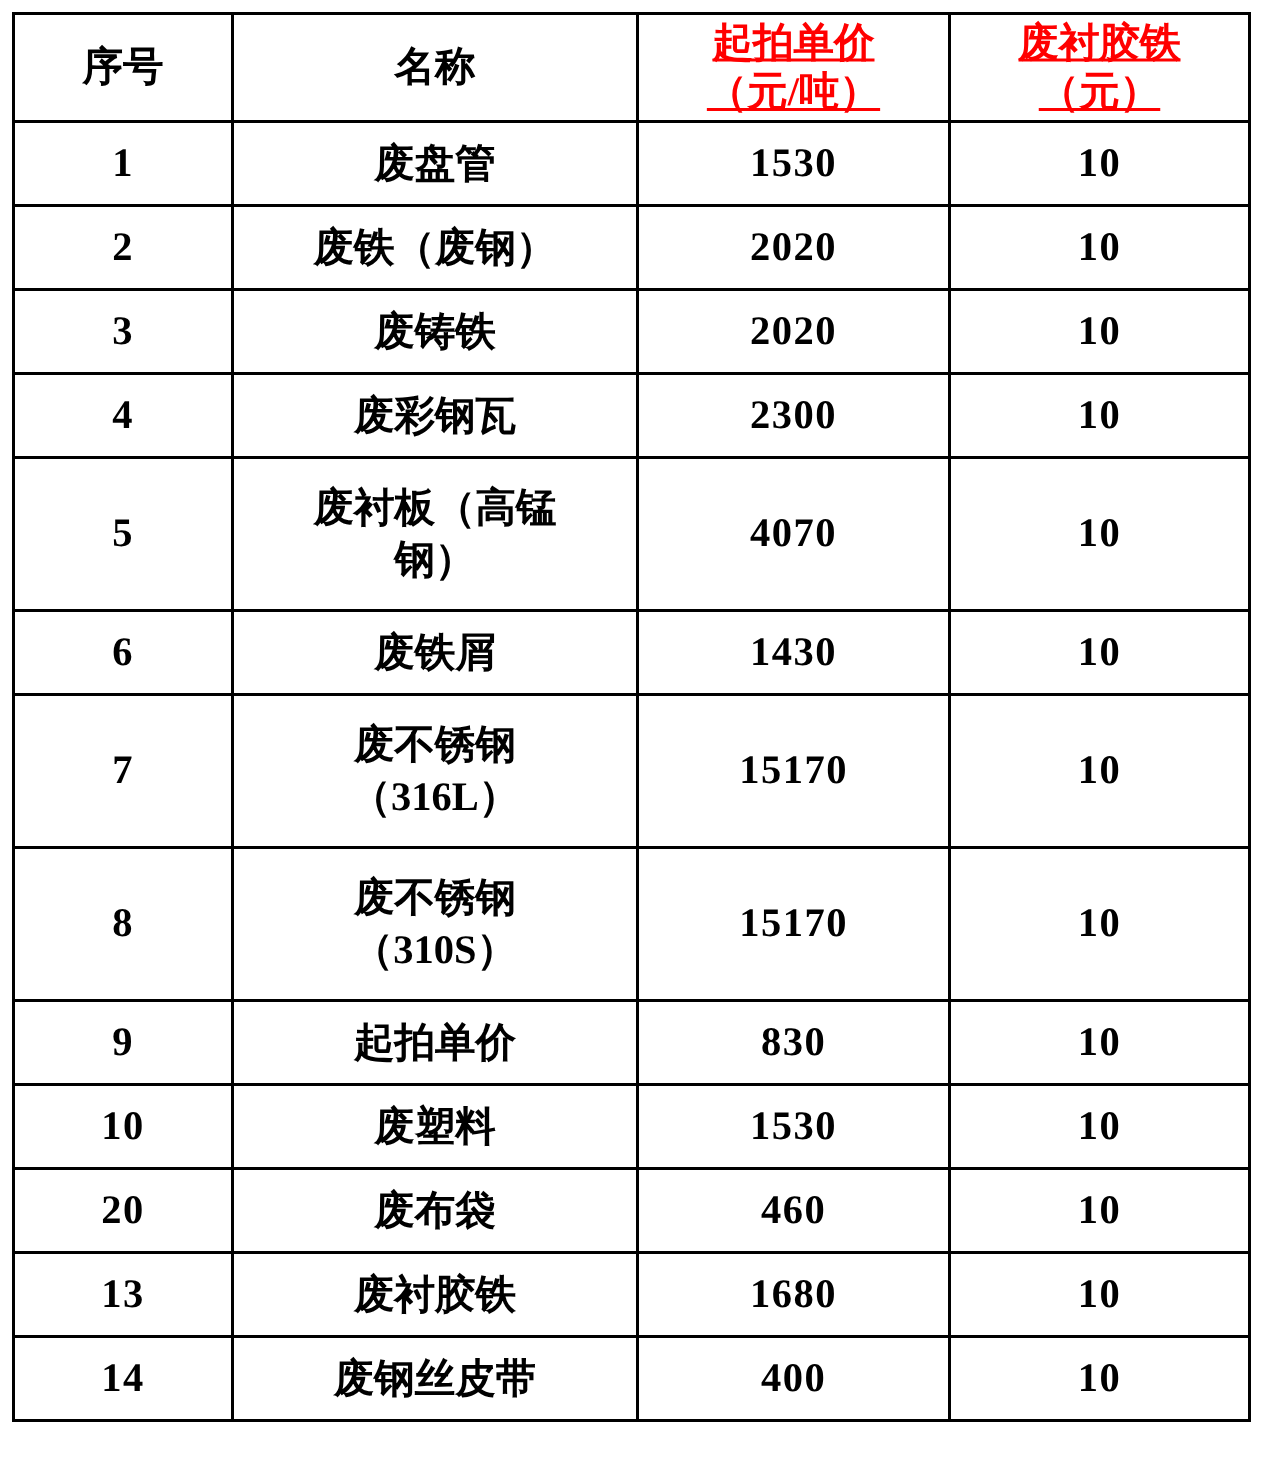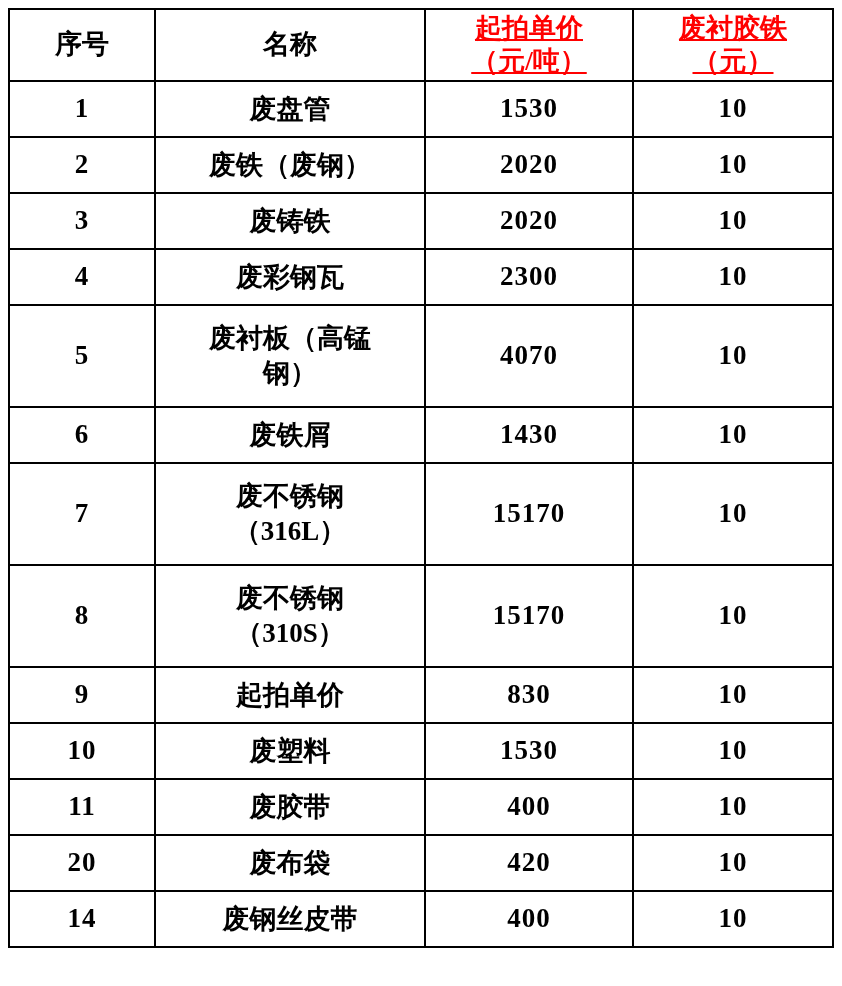--- a/index.html
+++ b/index.html
@@ -175,33 +175,33 @@
         </tr>
         <tr>
           <td class="cell-num">10</td>
           <td class="cell-name">
             <span class="name-wrap">废塑料</span>
           </td>
           <td class="cell-num">1530</td>
           <td class="cell-num">10</td>
         </tr>
         <tr>
-          <td class="cell-num">11</td>
-          <td class="cell-name">
-            <span class="name-wrap">废胶带</span>
-          </td>
-          <td class="cell-num">400</td>
-          <td class="cell-num">10</td>
-        </tr>
-        <tr>
           <td class="cell-num">20</td>
           <td class="cell-name">
             <span class="name-wrap">废布袋</span>
           </td>
-          <td class="cell-num">420</td>
+          <td class="cell-num">460</td>
+          <td class="cell-num">10</td>
+        </tr>
+        <tr>
+          <td class="cell-num">13</td>
+          <td class="cell-name">
+            <span class="name-wrap">废衬胶铁</span>
+          </td>
+          <td class="cell-num">1680</td>
           <td class="cell-num">10</td>
         </tr>
         <tr>
           <td class="cell-num">14</td>
           <td class="cell-name">
             <span class="name-wrap">废钢丝皮带</span>
           </td>
           <td class="cell-num">400</td>
           <td class="cell-num">10</td>
         </tr>

